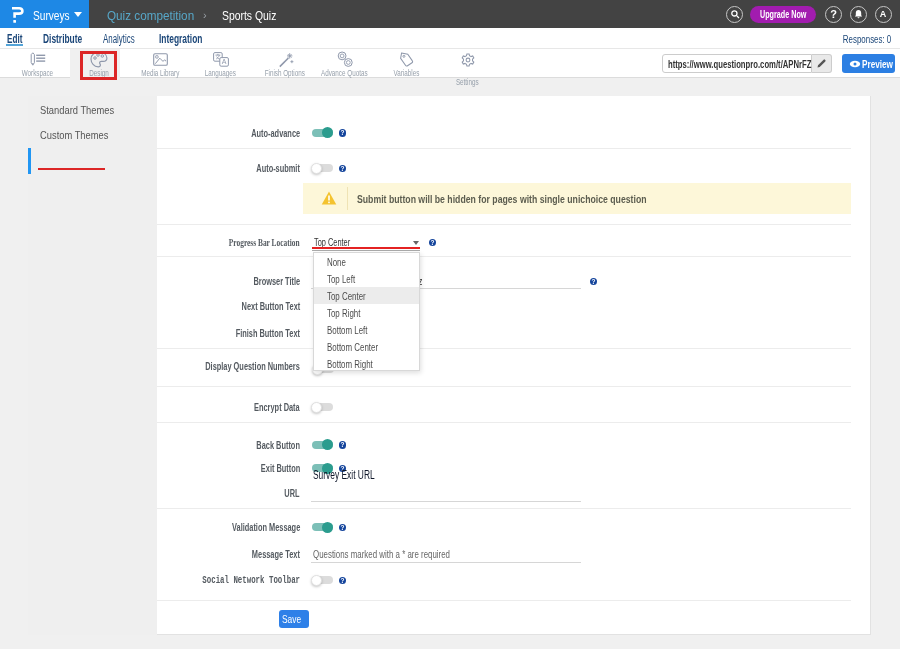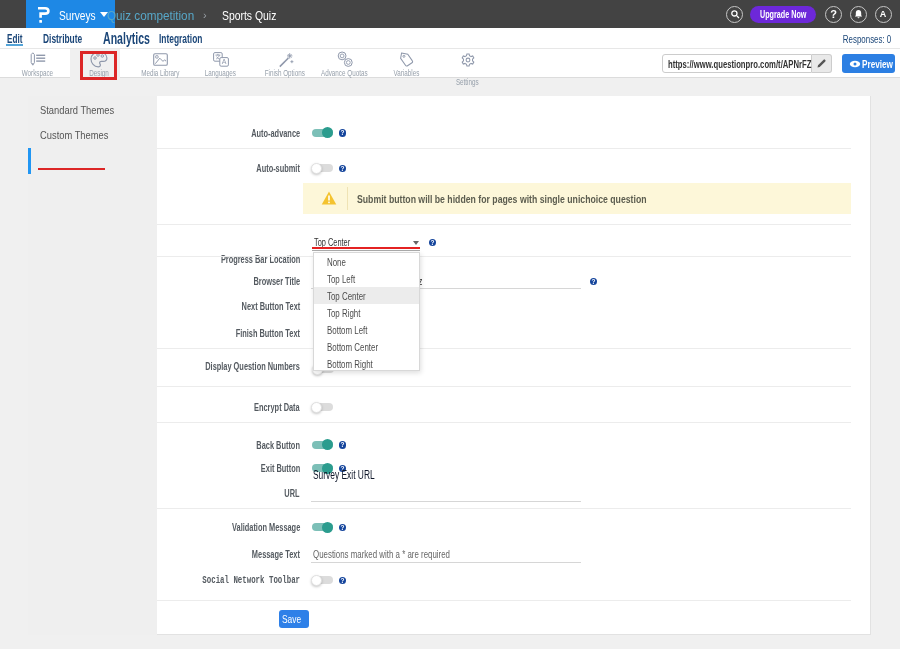--- a/index.html
+++ b/index.html
@@ -6,21 +6,21 @@
 html,body { width:900px; height:649px; overflow:hidden; }
 body { font-family:"Liberation Sans", sans-serif; background:#f0f0f0; position:relative; }
 .ab { position:absolute; }
 .t { position:absolute; white-space:nowrap; transform:translateY(-50%); }
 .t > span, .sx { display:inline-block; transform-origin:0 50%; white-space:nowrap; }
 .tr { position:absolute; white-space:nowrap; text-align:right; transform:translateY(-50%); }
 .tr > span { display:inline-block; transform-origin:100% 50%; white-space:nowrap; }
 
 
 #topbar { position:absolute; left:0; top:0; width:900px; height:28px; background:#434343; }
-#logo { position:absolute; left:0; top:0; width:89px; height:28px; background:#1e88e5;margin-left:26px; }
+#logo { position:absolute; left:0; top:0; width:89px; height:28px; background:#1e88e5; }
 .caret { position:absolute; width:0; height:0; border-left:4px solid transparent; border-right:4px solid transparent; border-top:5px solid #fff; }
 .circ { position:absolute; width:17px; height:17px; border:1.4px solid #c6c6c6; border-radius:50%; top:5.5px; }
 
 
 #menubar { position:absolute; left:0; top:28px; width:900px; height:21px; background:#fff; border-bottom:1px solid #e7e7e7; }
 
 
 #toolbar { position:absolute; left:0; top:49px; width:900px; height:29px; background:#fff; border-bottom:1px solid #dcdcdc; }
 .tlabel { position:absolute; top:67.5px; font-size:9px; color:#97a0ab; text-align:center; width:80px; z-index:4; }
 .tlabel > span { display:inline-block; transform:scaleX(0.7); transform-origin:50% 50%; white-space:nowrap; }
@@ -55,35 +55,35 @@
   </div>
   <div class="t" style="left:107px; top:14.5px; font-size:13px; color:#57a7c8;"><span style="transform:scaleX(0.9);">Quiz competition</span></div>
   <div class="t" style="left:203px; top:14.5px; font-size:11px; color:#9aa0a6;"><span>›</span></div>
   <div class="t" style="left:222px; top:14.5px; font-size:13px; color:#fff;"><span style="transform:scaleX(0.8);">Sports Quiz</span></div>
 
   <div class="circ" style="left:726px;"></div>
   <svg class="ab" style="left:730.5px;top:10px;" width="9" height="9" viewBox="0 0 9 9">
       <circle cx="3.4" cy="3.4" r="2.6" fill="none" stroke="#fff" stroke-width="1.3"></circle>
       <line x1="5.4" y1="5.4" x2="8" y2="8" stroke="#fff" stroke-width="1.3"></line>
     </svg>
-  <div class="ab" style="left:750px; top:6px; width:66px; height:16.5px; background:#6d28d9; border-radius:9px; color:#fff; font-size:10px; font-weight:bold; text-align:center; line-height:17px;"><span class="sx" style="transform:scaleX(0.72); transform-origin:50% 50%;">Upgrade Now</span></div>
+  <div class="ab" style="left:750px; top:6px; width:66px; height:16.5px; background:#a21caf; border-radius:9px; color:#fff; font-size:10px; font-weight:bold; text-align:center; line-height:17px;"><span class="sx" style="transform:scaleX(0.72); transform-origin:50% 50%;">Upgrade Now</span></div>
   <div class="circ" style="left:825px; color:#fff; font-size:11px; font-weight:bold; text-align:center; line-height:15px;">?</div>
   <div class="circ" style="left:849.5px;"></div>
   <svg class="ab" style="left:853px;top:9px;" width="11" height="11" viewBox="0 0 11 11">
       <path d="M5.5 1 C3.8 1 2.8 2.3 2.8 4 L2.8 6.2 L1.9 7.6 L9.1 7.6 L8.2 6.2 L8.2 4 C8.2 2.3 7.2 1 5.5 1 Z" fill="#fff"></path>
       <path d="M4.5 8.3 a1 1 0 0 0 2 0 Z" fill="#fff"></path>
     </svg>
   <div class="circ" style="left:874.5px; color:#fff; font-size:9px; font-weight:bold; text-align:center; line-height:15px;">A</div>
 </div>
 
 <div id="menubar">
   <div class="t" style="left:7px; top:10.5px; font-size:12px; font-weight:bold; color:#1b4678;"><span style="transform:scaleX(0.68);">Edit</span></div>
   <div class="ab" style="left:6px; top:15.5px; width:17px; height:2px; background:#54a4d8;"></div>
   <div class="t" style="left:42.5px; top:10.5px; font-size:12px; font-weight:bold; color:#1b4678;"><span style="transform:scaleX(0.7);">Distribute</span></div>
-  <div class="t" style="left:103px; top:10.5px; font-size:16px; font-weight:bold; color:#1b4678;"><span style="transform:scaleX(0.66);">Analytics</span></div>
+  <div class="t" style="left:103px; top:10.5px; font-size:12px; font-weight:normal; color:#1b4678;"><span style="transform:scaleX(0.66);">Analytics</span></div>
   <div class="t" style="left:159px; top:10.5px; font-size:12px; font-weight:bold; color:#1b4678;"><span style="transform:scaleX(0.7);">Integration</span></div>
   <div class="tr" style="right:9px; top:11px; font-size:11px; font-weight:normal; color:#1b4678;"><span style="transform:scaleX(0.72);">Responses: 0</span></div>
 </div>
 
 <div id="toolbar"></div>
 <div id="tbicons">
     <div class="ab" style="left: 29.5px; top: 51.5px; z-index: 4;"><svg width="16" height="15" viewBox="0 0 16 15">
         <path d="M1.2 2.6 L2.8 0.8 L4.4 2.6 V10.6 L2.8 13.2 L1.2 10.6 Z" fill="none" stroke="#8f98ab" stroke-width="1"></path>
         <path d="M2.1 10.9 L3.5 10.9 L2.8 12.6 Z" fill="#8f98ab"></path>
         <line x1="6.2" y1="3.3" x2="15.2" y2="3.3" stroke="#8f98ab" stroke-width="1.4"></line>
@@ -185,21 +185,21 @@
   <svg class="ab" style="left:164px; top:95px;" width="16" height="14" viewBox="0 0 16 14">
       <path d="M8 0.5 L15.3 13.5 L0.7 13.5 Z" fill="#f4c330"></path>
       <rect x="7.2" y="4.5" width="1.6" height="5" fill="#fff"></rect>
       <rect x="7.2" y="10.6" width="1.6" height="1.6" fill="#fff"></rect>
     </svg>
   <div class="ab" style="left:190px; top:91px; width:1px; height:23px; background:#efe3b4;"></div>
   <div class="t" style="left:200px; top:102.5px; font-size:10px; font-weight:bold; color:#5c5d4f;"><span style="transform:scaleX(0.87);">Submit button will be hidden for pages with single unichoice question</span></div>
 
   <div class="divider" style="top:128px;"></div>
 
-  <div class="label" style="top:163px;"><span>Progress Bar Location</span></div>
+  <div class="label" style="top:146px;font-family:Liberation Serif, serif;"><span>Progress Bar Location</span></div>
   <div class="t" style="left:157px; top:146px; font-size:10px; color:#333; z-index:3;"><span style="transform:scaleX(0.74);">Top Center</span></div>
   <div class="ab" style="left:256px; top:144.5px; width:0; height:0; border-left:3px solid transparent; border-right:3px solid transparent; border-top:4px solid #666; z-index:3;"></div>
   <div class="ab" style="left:154.5px; top:153.5px; width:108.5px; height:1px; background:#aaa; z-index:3;"></div>
   <div class="ab" style="left:154.5px; top:150.5px; width:108.5px; height:2.2px; background:#e42222; z-index:4;"></div>
   <div class="help" style="top:142.5px; left:271.5px;">?</div>
   <div class="divider" style="top:160px;"></div>
 
   <div class="label" style="top:184.5px;"><span>Browser Title</span></div>
   <div class="uline" style="left:154px; top:191.5px; width:270px;"></div>
   <div class="t" style="left:225px; top:184.5px; font-size:10px; color:#333; z-index:1;"><span style="transform:scaleX(0.77);">Sports Quiz</span></div>

